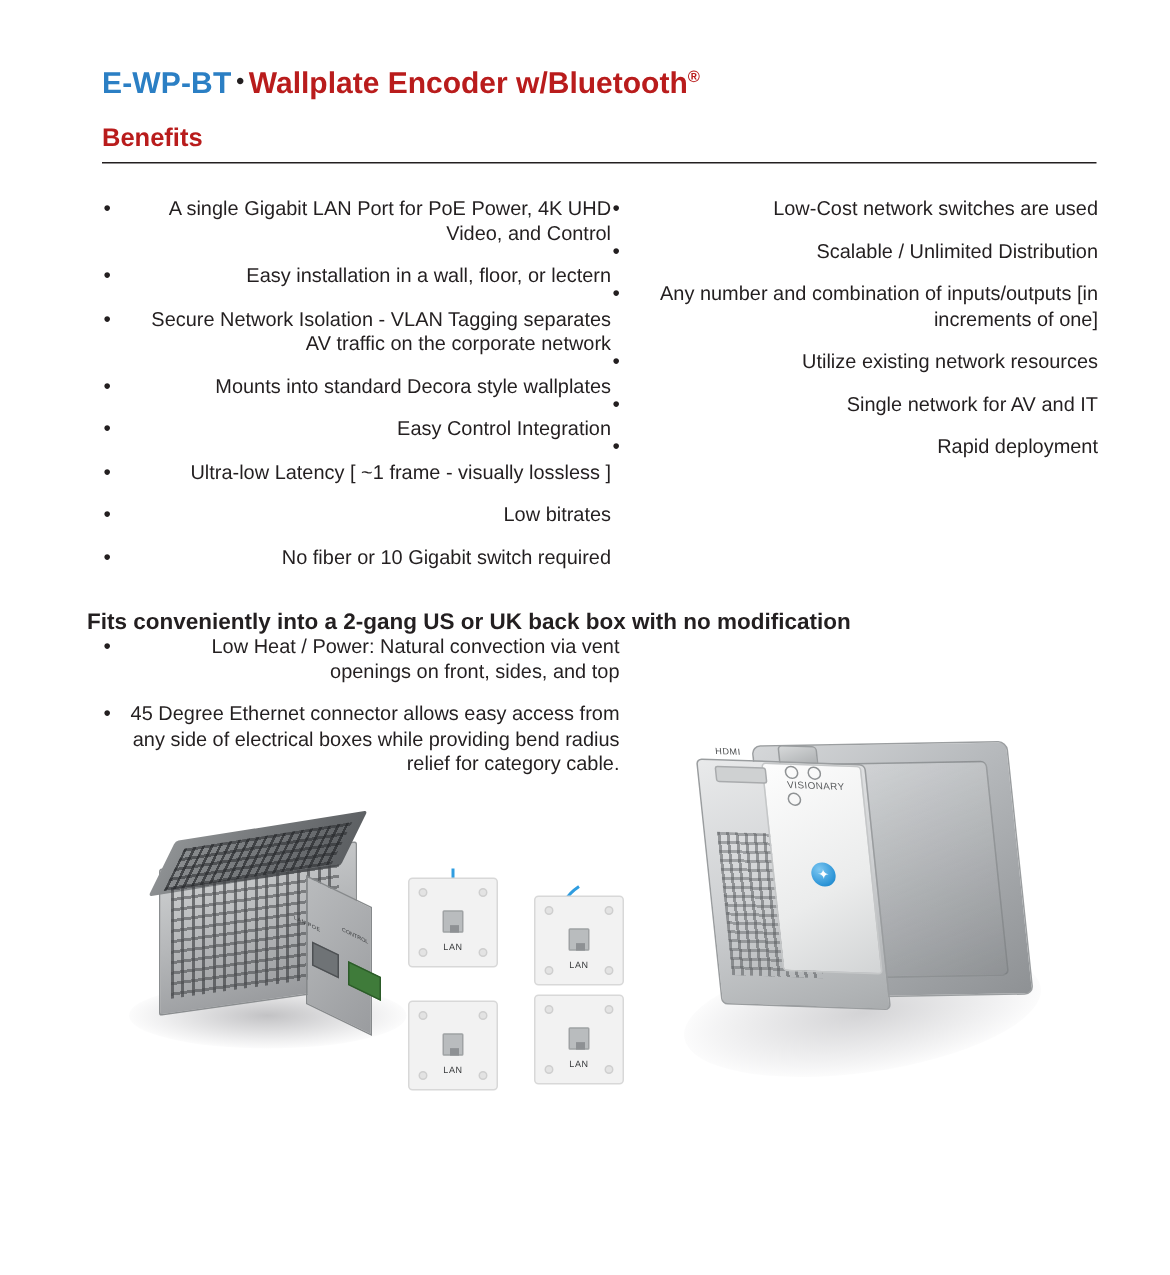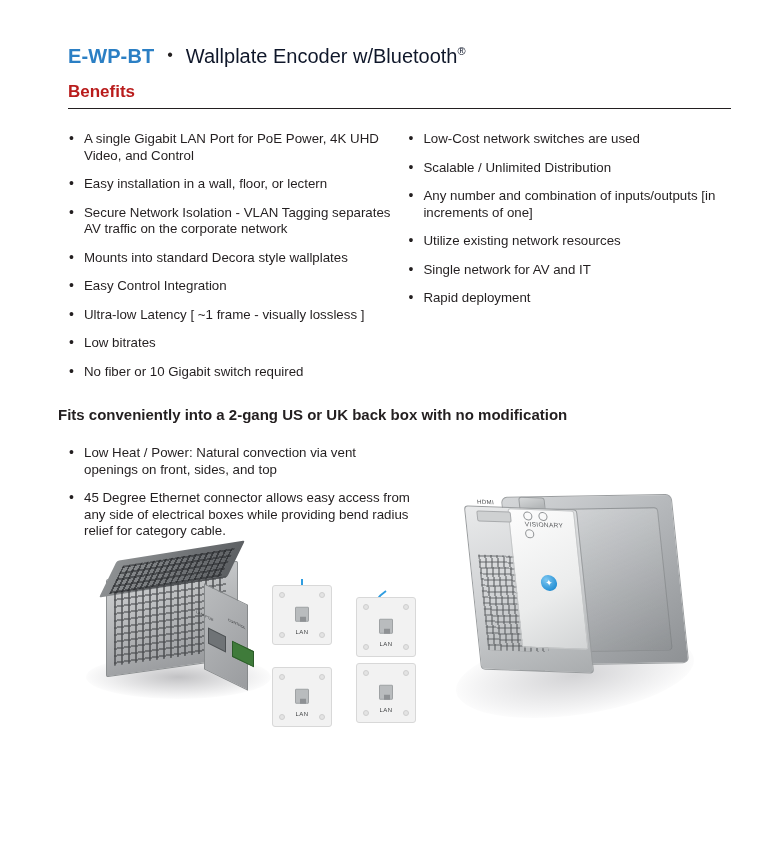--- a/index.html
+++ b/index.html
@@ -18,40 +18,40 @@
   }
   .page {
     position: absolute;
     inset: 0;
     padding: 40px 48px 0 68px;
   }
   
   .title-row {
     display: flex;
     align-items: center;
-    gap: 13px;
+    gap: 3px;
     margin-top: 5px;
   }
   .model {
     color: #2b7fc4;
     font-size: 20px;
     font-weight: bold;
     letter-spacing: 0.1px;
   }
   .dot-sep {
     color: #231f20;
     font-size: 16px;
     line-height: 1;
     position: relative;
     top: -2px;
   }
   .product-name {
     font-size: 20px;
-    font-weight: normal;
-    color: #0f172a;
+    font-weight: bold;
+    color: #b91c1c;
   }
   .product-name .reg {
     font-size: 11px;
     vertical-align: super;
   }
   .benefits-head {
     color: #b91c1c;
     font-size: 17px;
     font-weight: bold;
     margin-top: 14px;
@@ -65,20 +65,21 @@
   .cols {
     display: flex;
     margin-top: 22px;
   }
   .col-left { width: 345px; }
   .col-right { width: 330px; }
   ul.bullets {
     list-style: none;
     margin: 0;
     padding: 0;
+    text-align: right;
   }
   ul.bullets li {
     position: relative;
     padding-left: 16px;
     font-size: 13.3px;
     line-height: 16.5px;
     margin-bottom: 12px;
     color: #231f20;
   }
   ul.bullets li::before {
@@ -91,21 +92,20 @@
   }
   
   .subhead {
     font-size: 15px;
     font-weight: bold;
     margin-top: 14px;
     margin-left: -10px;
     color: #231f20;
   }
   .lower-list {
-    margin-top: 22px;
     width: 345px;
   }
   
   .art {
     position: absolute;
     left: 0;
     top: 455px;
     width: 780px;
     height: 395px;
   }

